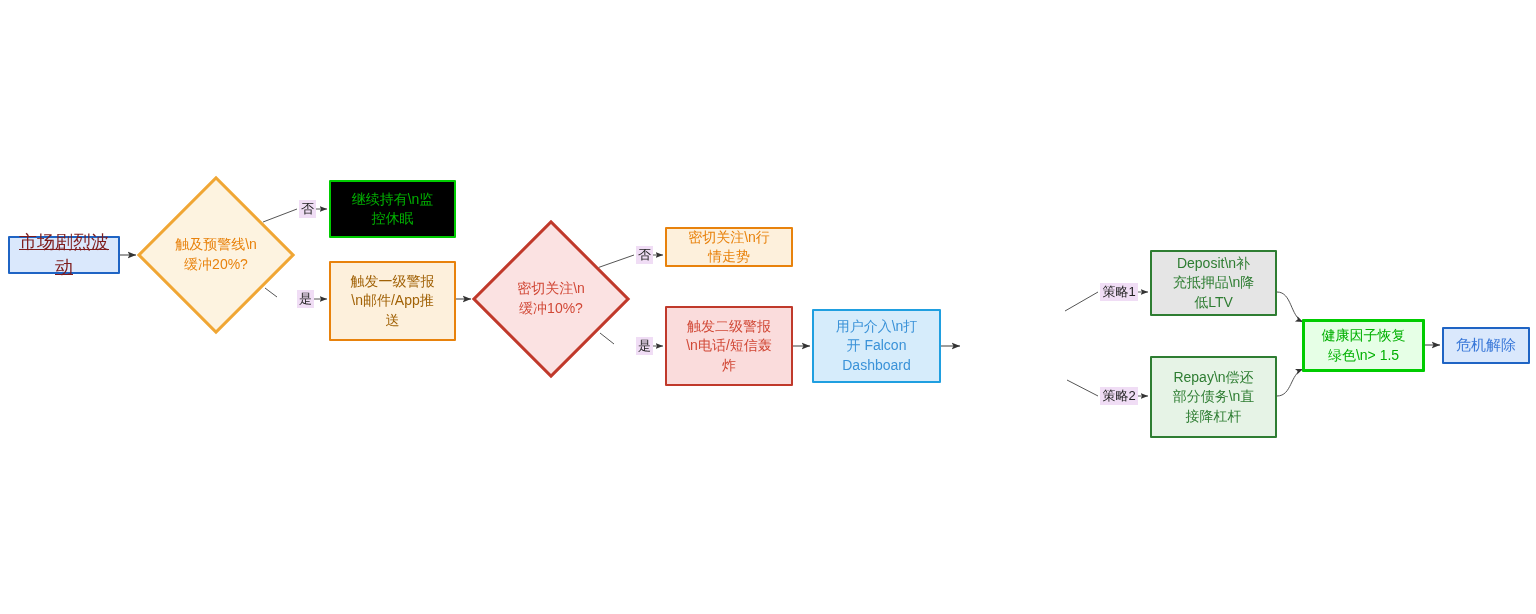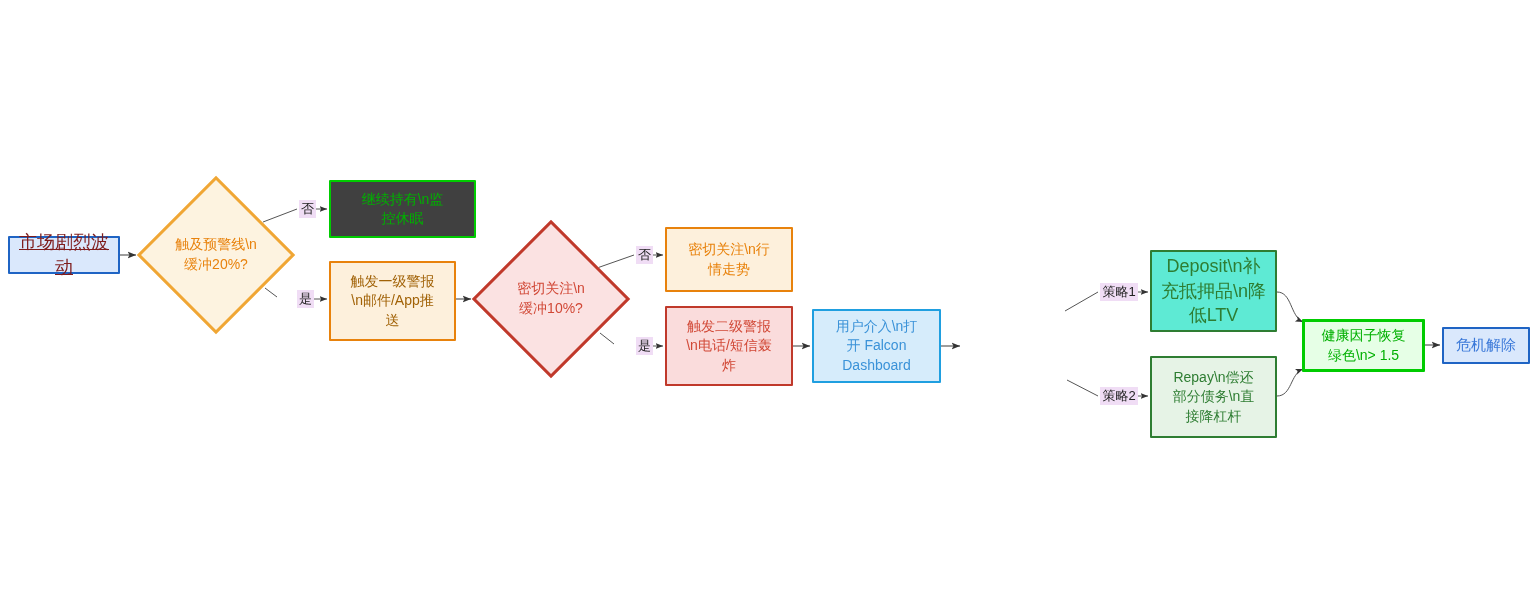--- a/index.html
+++ b/index.html
@@ -139,43 +139,43 @@
     <span class="node-label">市场剧烈波动</span>
   </div>
 
   <div class="diamond" style="left:137px; top:176px; width:158px; height:158px;">
     <div class="diamond-shape" style="width:112px; height:112px; border-width:3px;
                 border-color:#f0a634; background:#fdf3e0;"></div>
     <span class="node-label" style="color:#e8820c; font-size:14px;">触及预警线\n
 缓冲20%?</span>
   </div>
 
-  <div class="node rect" style="left:329px; top:180px; width:147px; height:58px;
-              border-width:2px; border-color:#00cc00; background:#404040;
+  <div class="node rect" style="left:329px; top:180px; width:127px; height:58px;
+              border-width:2px; border-color:#00cc00; background:#000000;
               color:#00b000; font-size:14px;">
     <span class="node-label">继续持有\n监
 控休眠</span>
   </div>
 
   <div class="node rect" style="left:329px; top:261px; width:127px; height:80px;
               border-width:2px; border-color:#e8820c; background:#fdf0dc;
               color:#a16207; font-size:14px;">
     <span class="node-label">触发一级警报
 \n邮件/App推
 送</span>
   </div>
 
   <div class="diamond" style="left:472px; top:220px; width:158px; height:158px;">
     <div class="diamond-shape" style="width:112px; height:112px; border-width:3px;
                 border-color:#c0392b; background:#fbe2e2;"></div>
     <span class="node-label" style="color:#d14836; font-size:14px;">密切关注\n
 缓冲10%?</span>
   </div>
 
-  <div class="node rect" style="left:665px; top:227px; width:128px; height:65px;
+  <div class="node rect" style="left:665px; top:227px; width:128px; height:40px;
               border-width:2px; border-color:#e8820c; background:#fdf0dc;
               color:#e8820c; font-size:14px;">
     <span class="node-label">密切关注\n行
 情走势</span>
   </div>
 
   <div class="node rect" style="left:665px; top:306px; width:128px; height:80px;
               border-width:2px; border-color:#c0392b; background:#fadcdc;
               color:#d14836; font-size:14px;">
     <span class="node-label">触发二级警报
@@ -185,23 +185,23 @@
 
   <div class="node rect" style="left:812px; top:309px; width:129px; height:74px;
               border-width:2px; border-color:#1f9fe0; background:#d6ecfb;
               color:#3a92d8; font-size:14px;">
     <span class="node-label">用户介入\n打
 开 Falcon
 Dashboard</span>
   </div>
 
 
-  <div class="node rect" style="left:1150px; top:250px; width:127px; height:82px;
-              border-width:2px; border-color:#2e7d32; background:#5eead4;
-              color:#2e7d32; font-size:18px;">
+  <div class="node rect" style="left:1150px; top:250px; width:127px; height:66px;
+              border-width:2px; border-color:#2e7d32; background:#e5e5e5;
+              color:#2e7d32; font-size:14px;">
     <span class="node-label">Deposit\n补
 充抵押品\n降
 低LTV</span>
   </div>
 
   <div class="node rect" style="left:1150px; top:356px; width:127px; height:82px;
               border-width:2px; border-color:#2e7d32; background:#e6f3e6;
               color:#2e7d32; font-size:14px;">
     <span class="node-label">Repay\n偿还
 部分债务\n直

